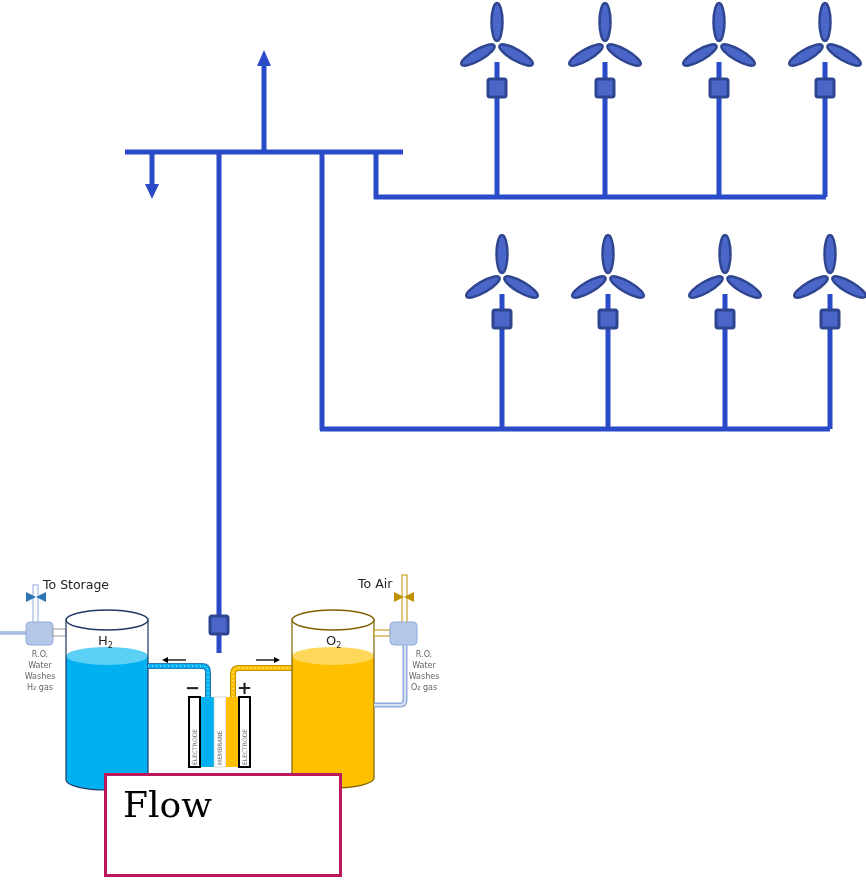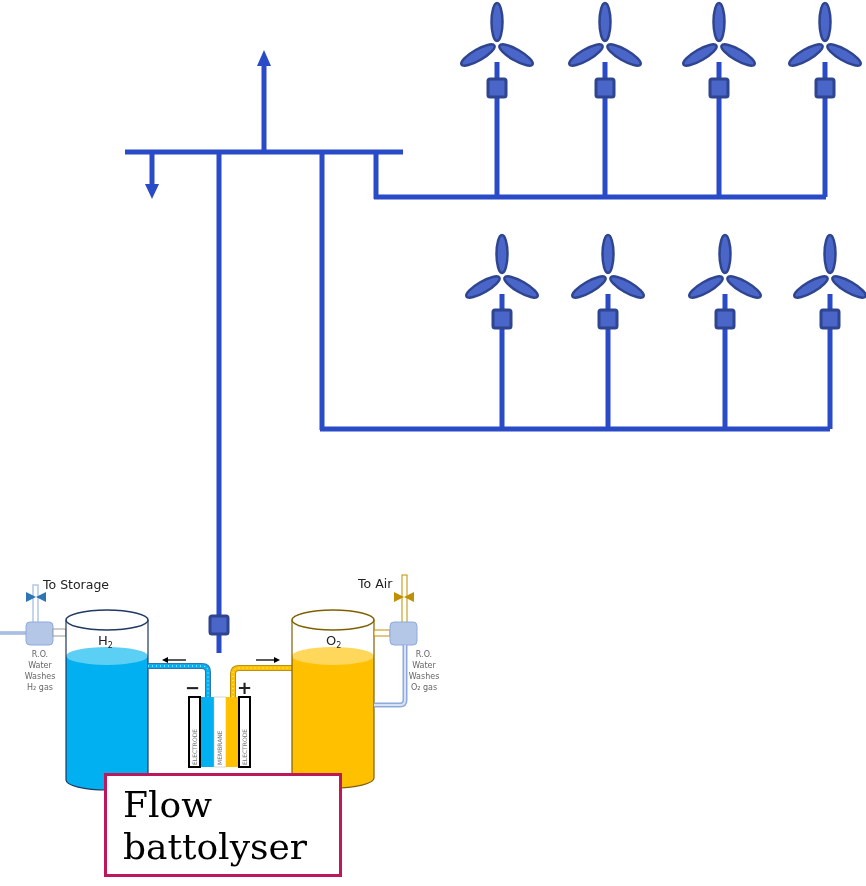--- a/index.html
+++ b/index.html
@@ -207,15 +207,14 @@
     <text class="small" text-anchor="middle" x="424" y="657">R.O.</text>
     <text class="small" text-anchor="middle" x="424" y="668">Water</text>
     <text class="small" text-anchor="middle" x="424" y="679">Washes</text>
     <text class="small" text-anchor="middle" x="424" y="690">O₂ gas</text>
   </g>
 </svg>
 
 <div class="caption-box">
   <div class="caption-text">
     <div>Flow</div>
-    <div>battolyser</div>
   </div>
 </div>
 
 </body></html>

